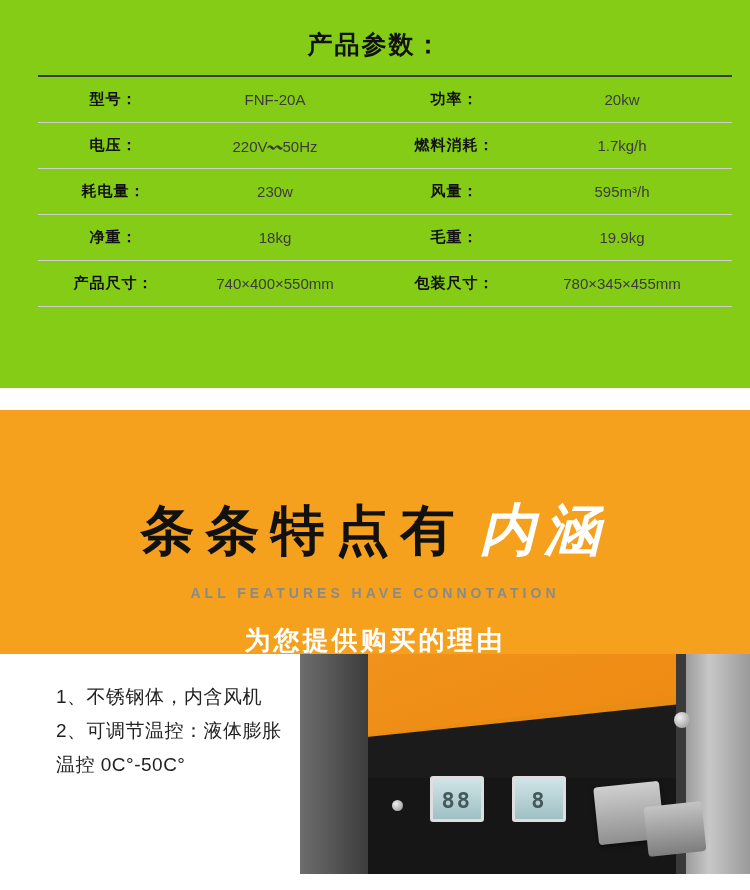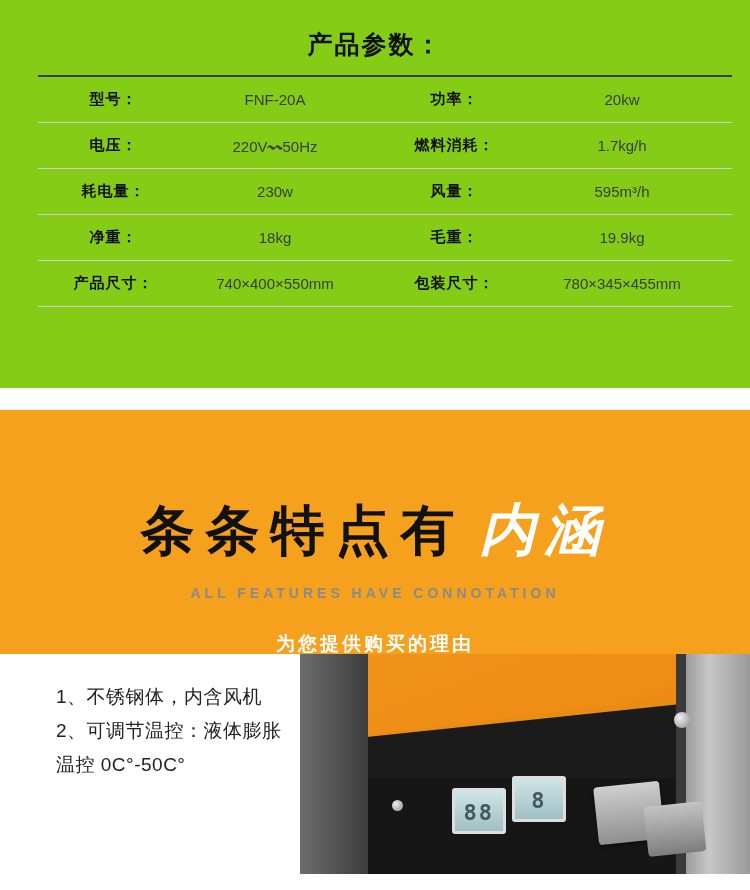--- a/index.html
+++ b/index.html
@@ -105,22 +105,22 @@
     margin-top: 41px;
   }
   .banner-en {
     margin-top: 16px;
     font-size: 14px;
     font-weight: bold;
     color: #8a8a8a;
     letter-spacing: 4px;
   }
   .banner-sub {
-    margin-top: 30px;
-    font-size: 19px;
+    margin-top: 22px;
+    font-size: 26px;
     font-weight: bold;
     color: #ffffff;
     letter-spacing: 3px;
   }
 
   
   .feature-section {
     width: 750px;
     height: 220px;
     background: #ffffff;
@@ -192,21 +192,21 @@
     left:0; top:0; width:10px; height:220px;
     background:#3a3a3a;
   }
   .ph-display {
     position: absolute;
     width: 54px; height: 46px;
     background: linear-gradient(180deg,#cfe4e6,#9fc0c4);
     border: 3px solid #dedede;
     border-radius: 3px;
   }
-  .ph-display.d1 { left: 152px; top: 122px; margin-top: 12px; }
+  .ph-display.d1 { left: 130px; top: 122px; }
   .ph-display.d2 { left: 212px; top: 122px; }
   .seg {
     position:absolute;
     top: 9px;
     font-family: "DejaVu Sans Mono", monospace;
     font-size: 22px;
     font-weight: bold;
     color: #44595c;
     width: 100%;
     text-align: center;

